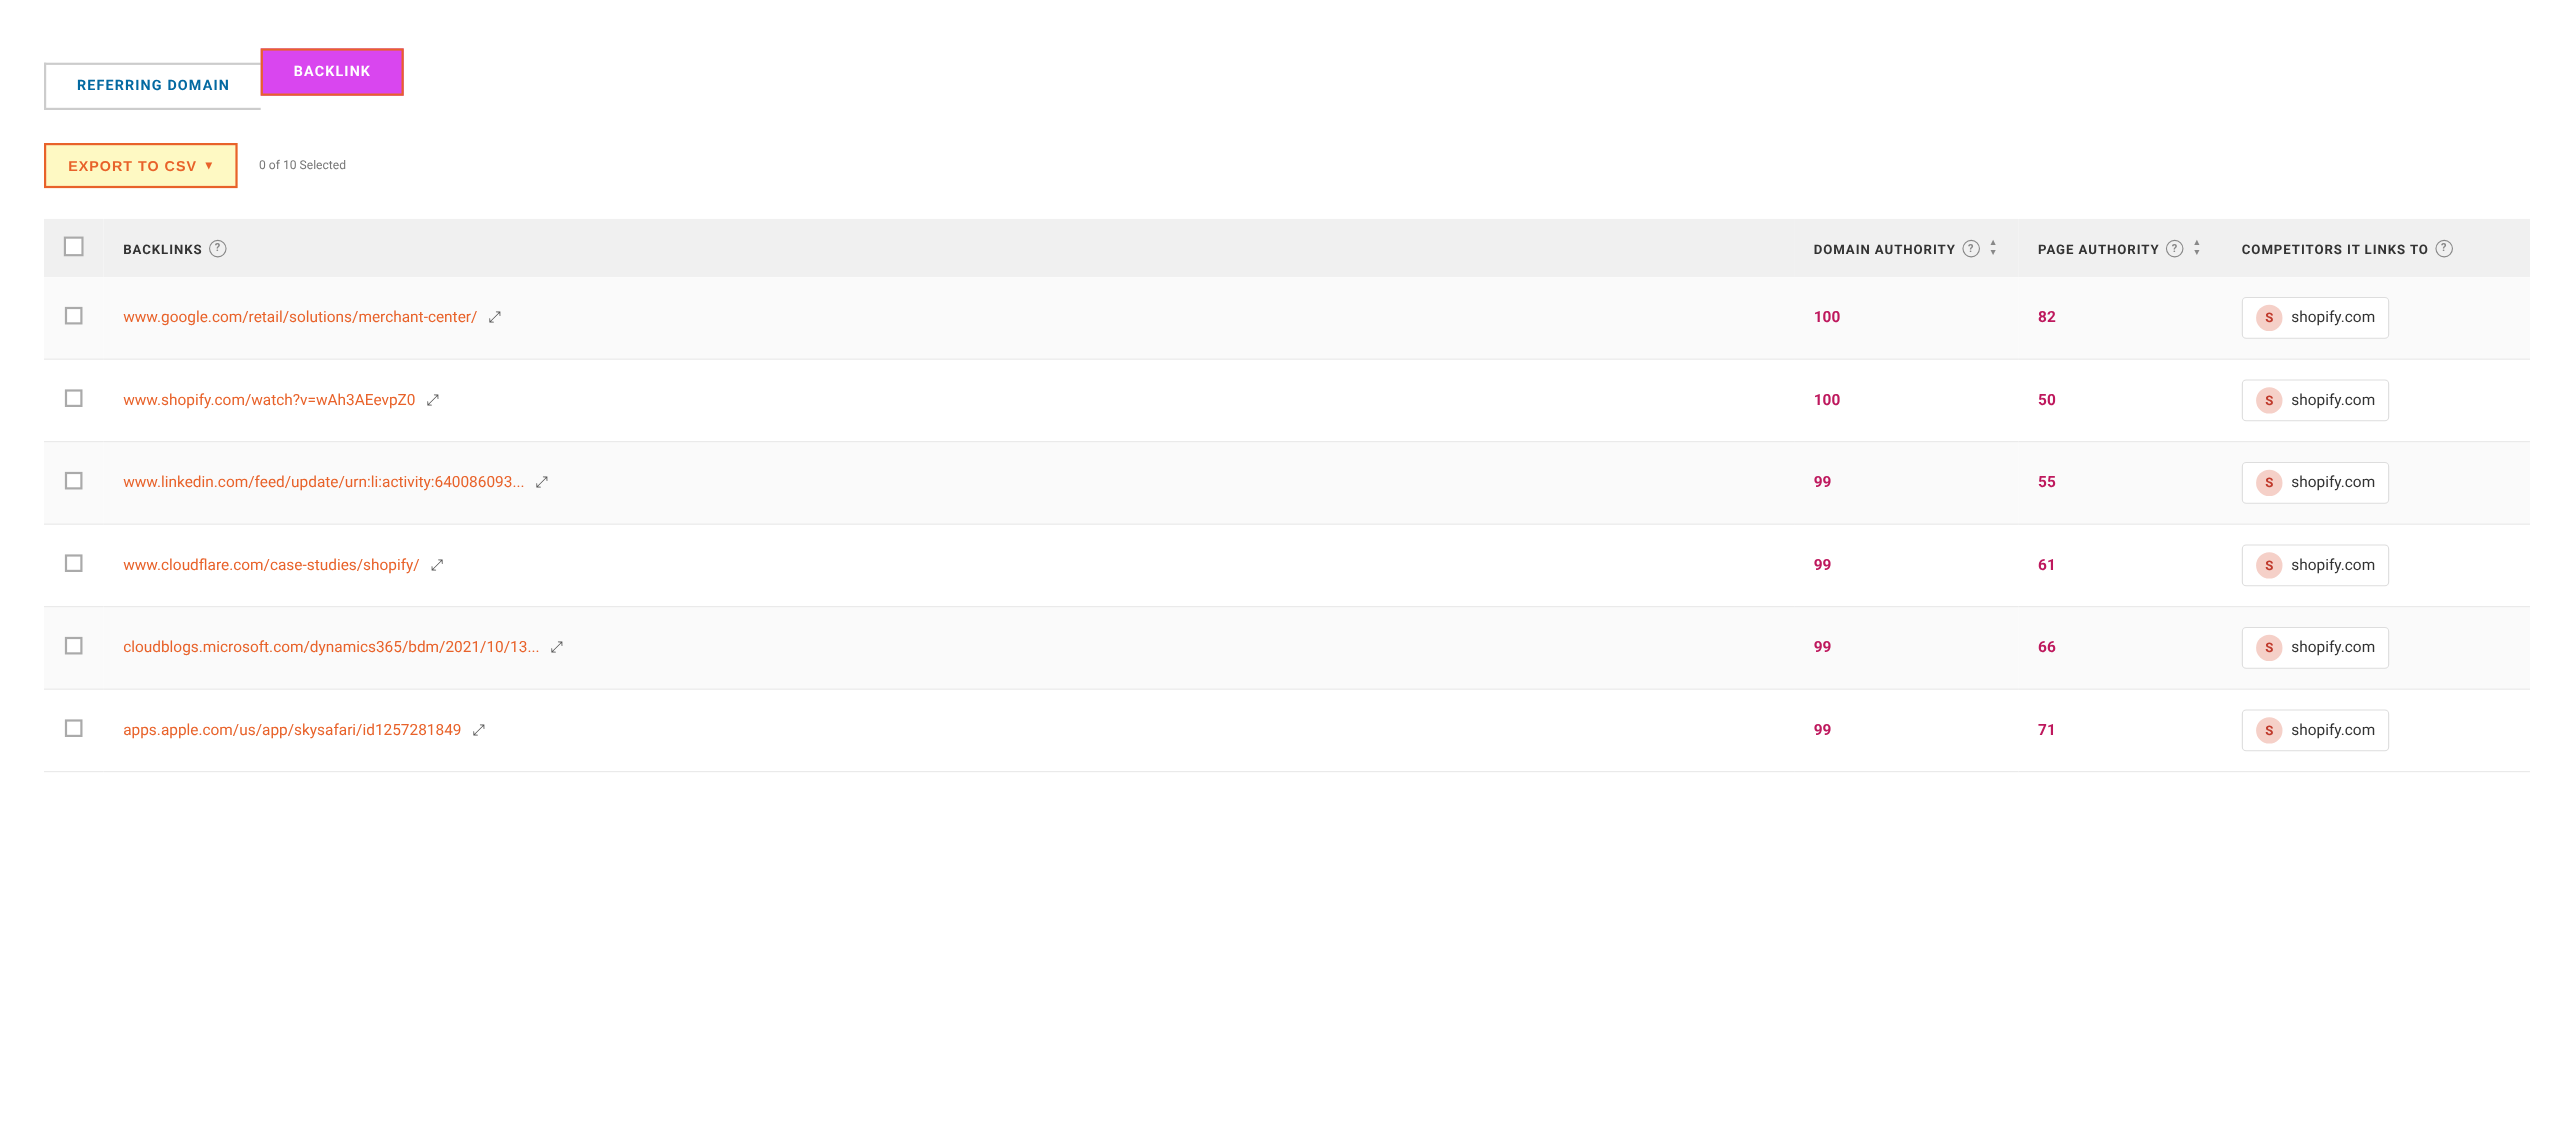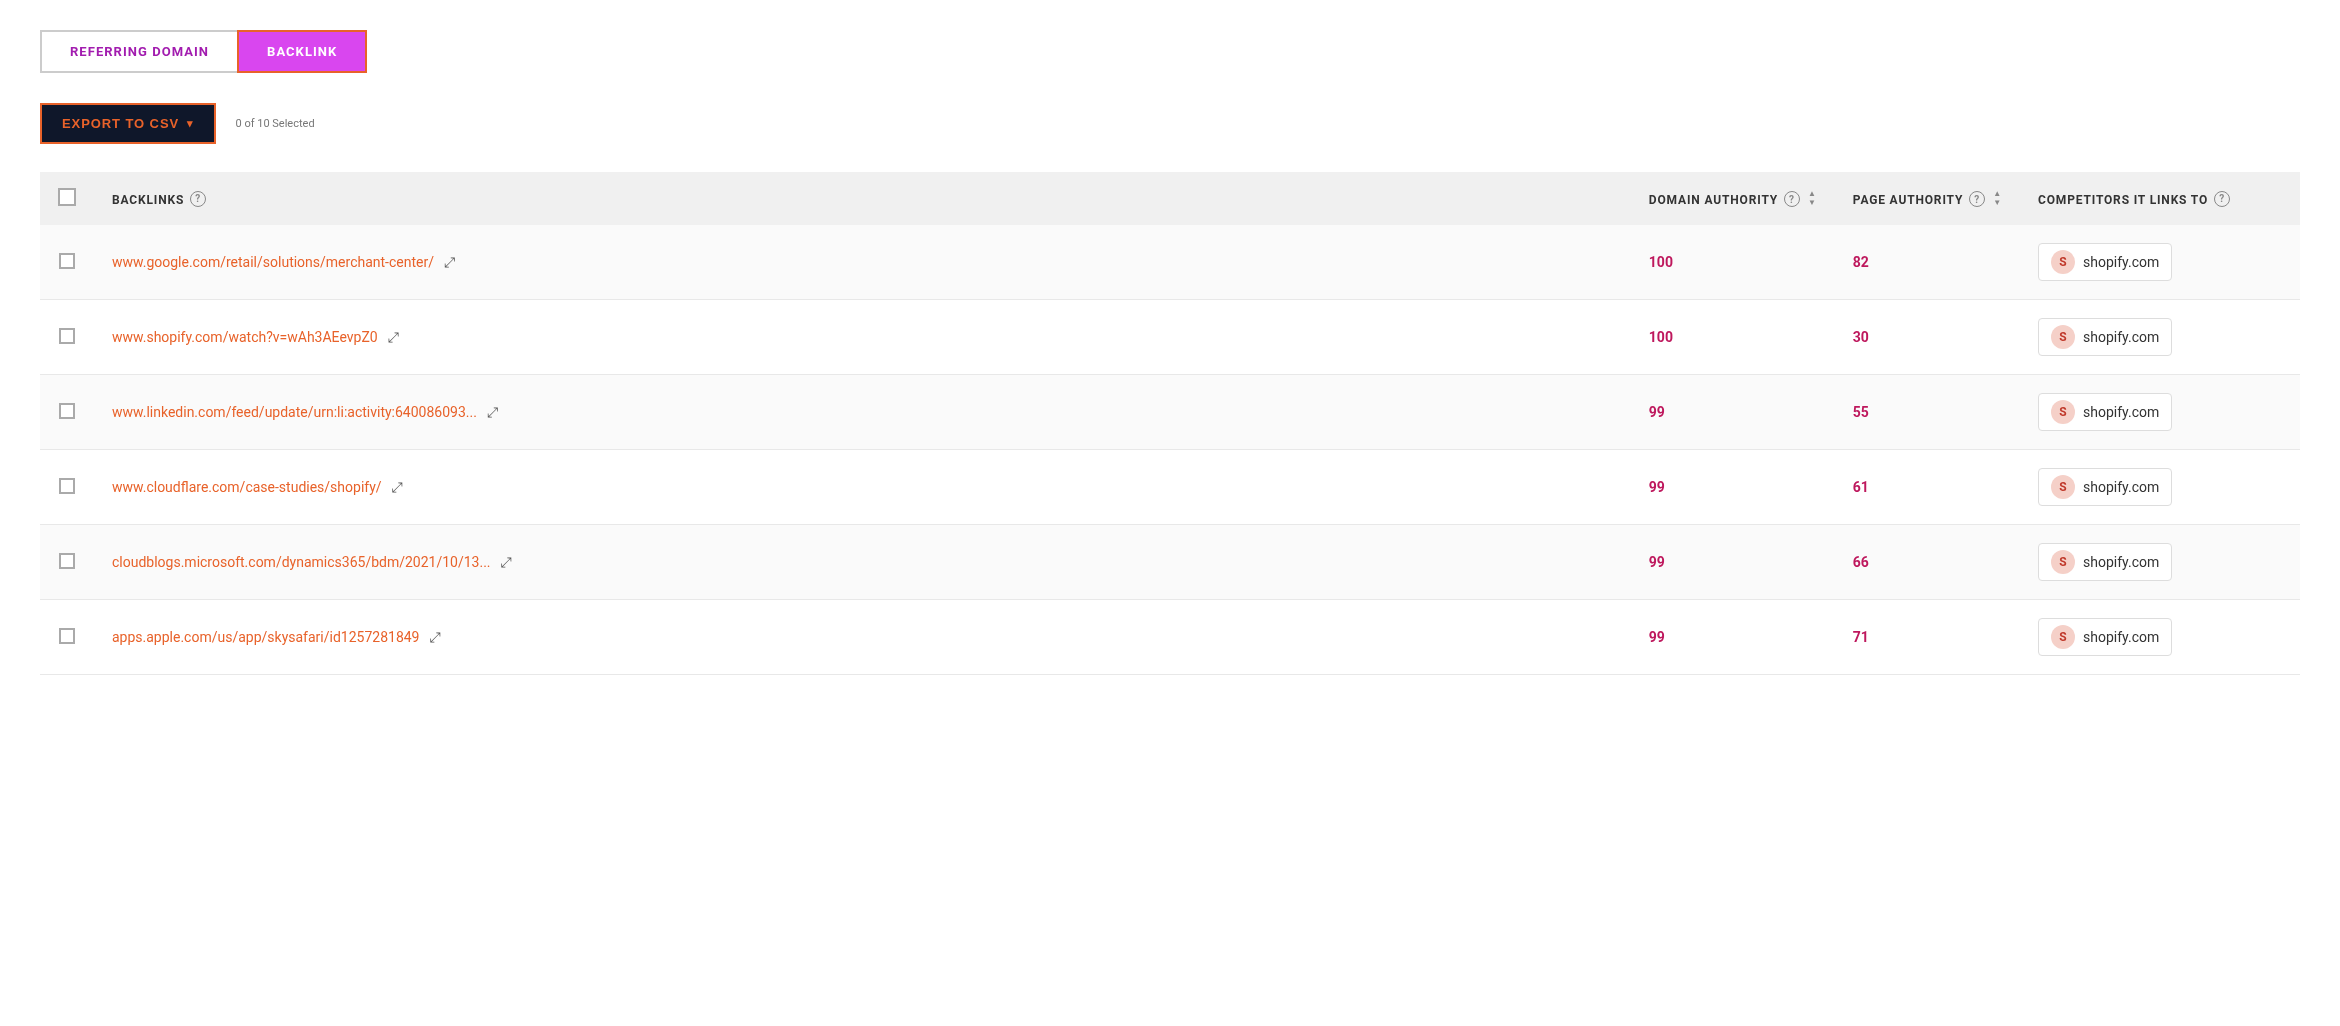--- a/index.html
+++ b/index.html
@@ -22,43 +22,44 @@
       font-size: 13px;
       font-weight: 700;
       letter-spacing: 0.08em;
       cursor: pointer;
       border: 2px solid #ccc;
       text-transform: uppercase;
     }
     .tab-referring {
       border-color: #ccc;
       background: #fff;
-      color: #a21caf;
+      color: #0369a1;
       border-right: none;
+      margin-top: 27px;
     }
     .tab-backlink {
       background: #d946ef;
       border-color: #e8622a;
       color: #fff;
     }
 
     
     .toolbar {
       display: flex;
       align-items: center;
       gap: 20px;
       margin-bottom: 28px;
     }
     .export-btn {
       display: flex;
       align-items: center;
       gap: 8px;
       padding: 11px 20px;
       border: 2px solid #e8622a;
-      background: #0f172a;
+      background: #fef9c3;
       color: #e8622a;
       font-size: 13px;
       font-weight: 700;
       letter-spacing: 0.07em;
       text-transform: uppercase;
       cursor: pointer;
     }
     .export-btn .chevron {
       font-size: 11px;
     }
@@ -291,21 +292,21 @@
       </tr>
       <tr>
         <td class="checkbox-cell"><input type="checkbox" class="row-checkbox" style=""></td>
         <td>
           <div class="backlink-cell">
             <a class="backlink-url" href="#">www.shopify.com/watch?v=wAh3AEevpZ0</a>
             <span class="external-icon">⤢</span>
           </div>
         </td>
         <td class="da-value">100</td>
-        <td class="pa-value">30</td>
+        <td class="pa-value">50</td>
         <td><div class="competitor-badge">
             <span class="competitor-avatar">S</span>
             <span class="competitor-name">shopify.com</span>
           </div></td>
       </tr>
       <tr>
         <td class="checkbox-cell"><input type="checkbox" class="row-checkbox" style=""></td>
         <td>
           <div class="backlink-cell">
             <a class="backlink-url" href="#">www.linkedin.com/feed/update/urn:li:activity:640086093...</a>

